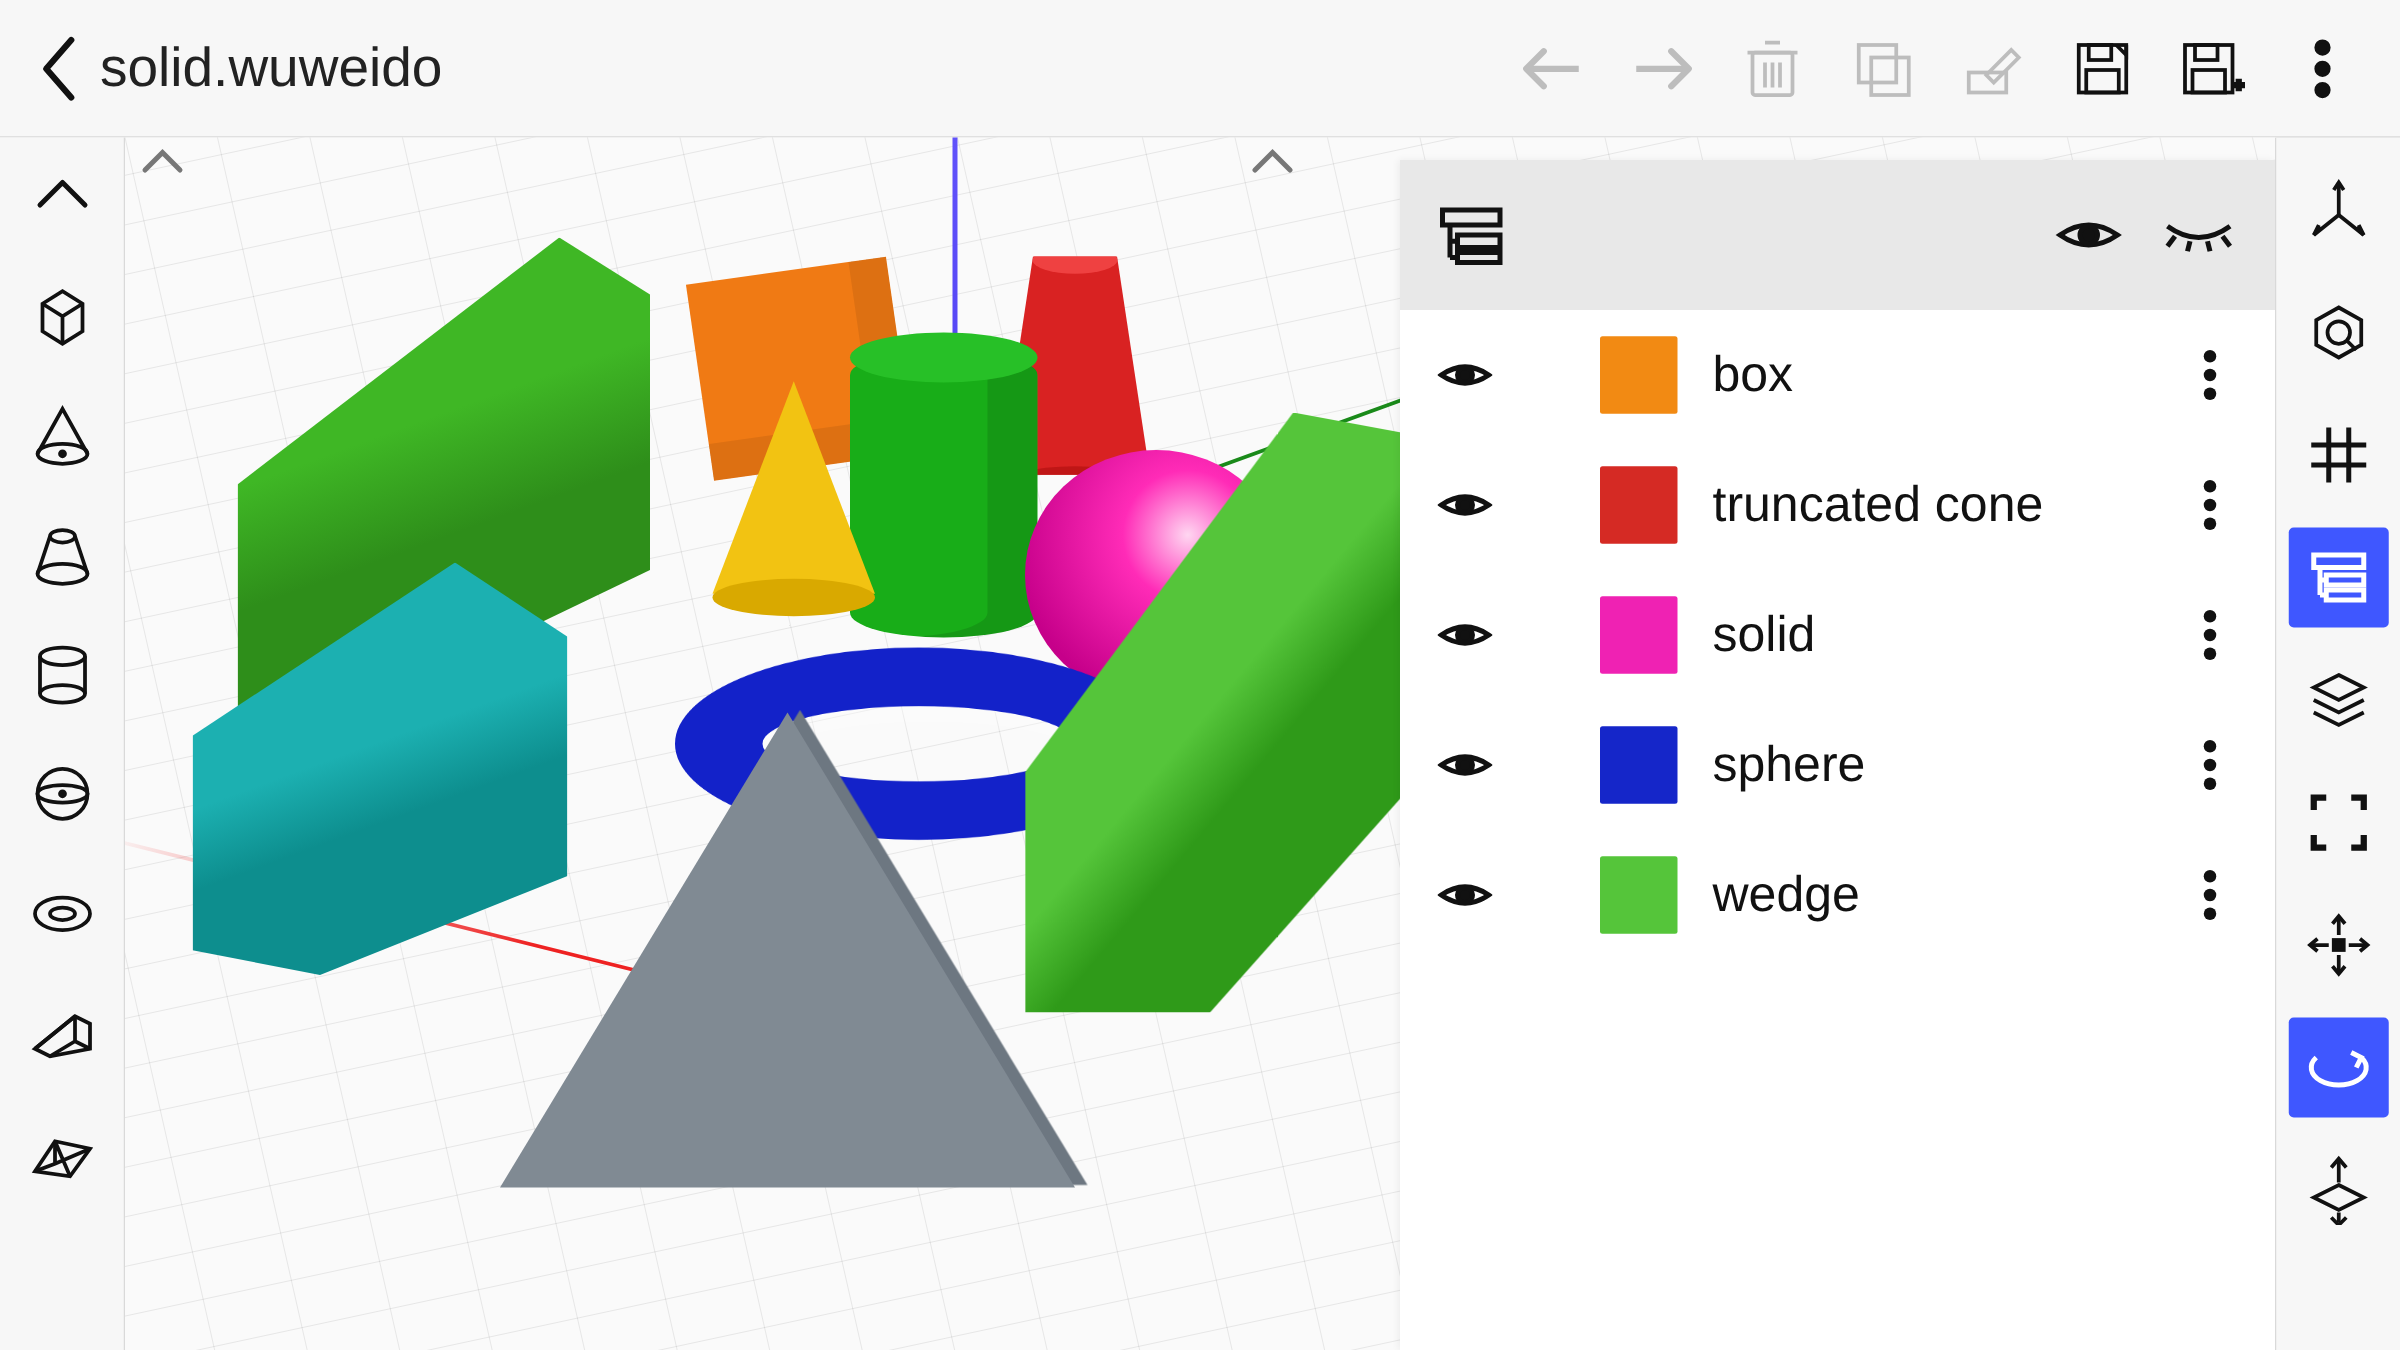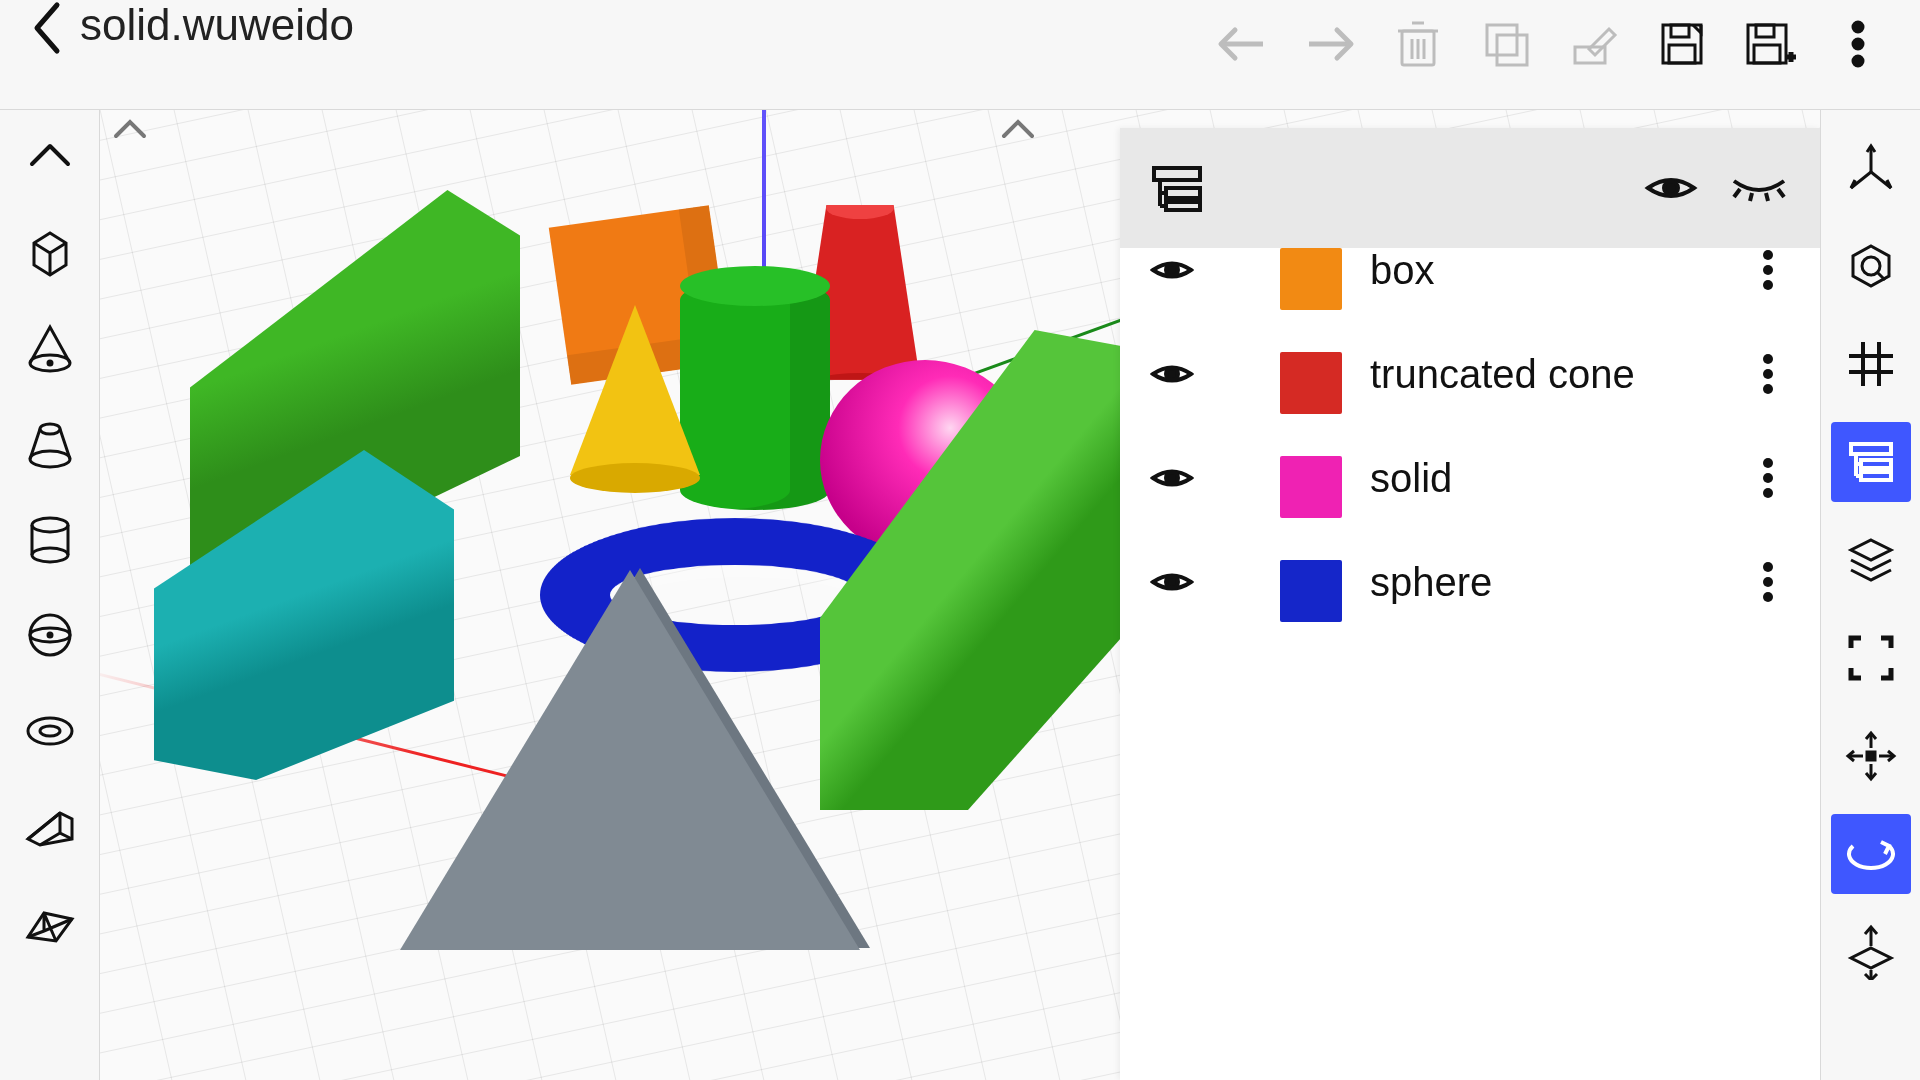--- a/index.html
+++ b/index.html
@@ -1,20 +1,20 @@
 <!DOCTYPE html>
 <html><head>
 <meta charset="utf-8">
 <style>
   * { box-sizing: border-box; margin: 0; padding: 0; }
   html, body { width: 100%; height: 100%; overflow: hidden; font-family: -apple-system, Helvetica, Arial, sans-serif; background: #f5f5f5; }
   body { position: relative; width: 1920px; height: 1080px; margin: 0 auto; }
 
   
-  .topbar { position: absolute; left: 0; top: 0; width: 1920px; height: 110px; background: #f7f7f7; border-bottom: 1px solid #d9d9d9; display: flex; padding: 0 18px; }
+  .topbar { position: absolute; left: 0; top: 0; width: 1920px; height: 110px; background: #f7f7f7; border-bottom: 1px solid #d9d9d9; display: flex; align-items: center; padding: 0 18px; }
   .topbar .back { width: 56px; height: 56px; display:flex; align-items:center; justify-content:center; cursor:pointer;}
   .topbar .title { font-size: 44px; font-weight: 400; color:#222; margin-left: 6px;}
   .topbar .spacer { flex: 1; }
   .topbar .tbtn { width: 88px; height: 88px; display:flex; align-items:center; justify-content:center; cursor:pointer; }
   .topbar .tbtn.disabled svg { stroke: #bdbdbd; fill:none; }
   .topbar .tbtn svg { stroke:#111; fill:none; stroke-width:3; }
 
   
   .leftbar { position:absolute; left:0; top:110px; width:100px; bottom:0; background:#f7f7f7; border-right:1px solid #d9d9d9; display:flex; flex-direction:column; align-items:center; padding-top:10px; gap:26px;}
   .leftbar .lbtn { width:70px; height:70px; display:flex; align-items:center; justify-content:center; cursor:pointer; }
@@ -54,21 +54,21 @@
   .axis-blue-v { position:absolute; left:662px; top:-140px; width:4px; height:480px; background:linear-gradient(#6a5cff,#4b3af0); }
   .axis-blue-v::before{content:"";position:absolute;left:-10px;top:-20px;border-left:12px solid transparent;border-right:12px solid transparent;border-bottom:24px solid #5a47f5;}
   .axis-red { position:absolute; left:-20px; top:558px; width:720px; height:3px; background:linear-gradient(90deg, transparent, #e22, #e22); transform:rotate(14deg); transform-origin:left center;}
   .axis-green { position:absolute; left:660px; top:340px; width:700px; height:3px; background:linear-gradient(90deg,#1a8a1a,#1a8a1a); transform:rotate(-20deg); transform-origin:left center;}
 
   
   .panel { position:absolute; right:100px; top:128px; width:700px; bottom:0; background:#fff; box-shadow: -2px 0 6px rgba(0,0,0,.06); display:flex; flex-direction:column; overflow:hidden;}
   .panel-head { height:120px; background:#e8e8e8; display:flex; align-items:center; padding:0 30px; gap:30px;}
   .panel-head .phspacer{flex:1;}
   .panel-list { flex:1; overflow:hidden; }
-  .row { height:104px; display:flex; padding:0 30px; gap:28px; }
+  .row { height:104px; display:flex; align-items:center; padding:0 30px; gap:28px; }
   .row .swatch { width:62px; height:62px; border-radius:2px; }
   .row .label { font-size:40px; color:#111; flex:1; }
   .row .eye, .row .dots { width:44px; height:44px; display:flex; align-items:center; justify-content:center; cursor:pointer;}
   .row .indent { width:30px; }
 
   .caret-up { position:absolute; left:12px; top:8px; }
   .caret-up2 { position:absolute; left:900px; top:8px; }
 
   svg { display:block; }
 </style>
@@ -329,20 +329,38 @@
         <span class="swatch" style="background:#1526c9"></span>
         <span class="label">sphere</span>
         <span class="dots">
           <svg width="14" height="42">
             <circle cx="7" cy="6" r="5" fill="#111"></circle>
             <circle cx="7" cy="21" r="5" fill="#111"></circle>
             <circle cx="7" cy="36" r="5" fill="#111"></circle>
           </svg>
         </span>
       </div>
+      <div class="row">
+        <span class="eye">
+          <svg width="44" height="30" stroke="#111" fill="none" stroke-width="4">
+            <path d="M3 15 Q22 2 41 15 Q22 28 3 15 Z"></path>
+            <circle cx="22" cy="15" r="6" fill="#111"></circle>
+          </svg>
+        </span>
+        <span class="indent"></span>
+        <span class="swatch" style="background:#55c53a"></span>
+        <span class="label">wedge</span>
+        <span class="dots">
+          <svg width="14" height="42">
+            <circle cx="7" cy="6" r="5" fill="#111"></circle>
+            <circle cx="7" cy="21" r="5" fill="#111"></circle>
+            <circle cx="7" cy="36" r="5" fill="#111"></circle>
+          </svg>
+        </span>
+      </div>
     </div>
 </div>
 
 <div class="rightbar">
   <div class="rbtn">
       <svg width="52" height="52" stroke="#111" fill="none" stroke-width="3">
         <line x1="26" y1="30" x2="26" y2="4"></line>
         <line x1="26" y1="30" x2="6" y2="46"></line>
         <line x1="26" y1="30" x2="46" y2="46"></line>
         <polyline points="22,10 26,4 30,10"></polyline>

